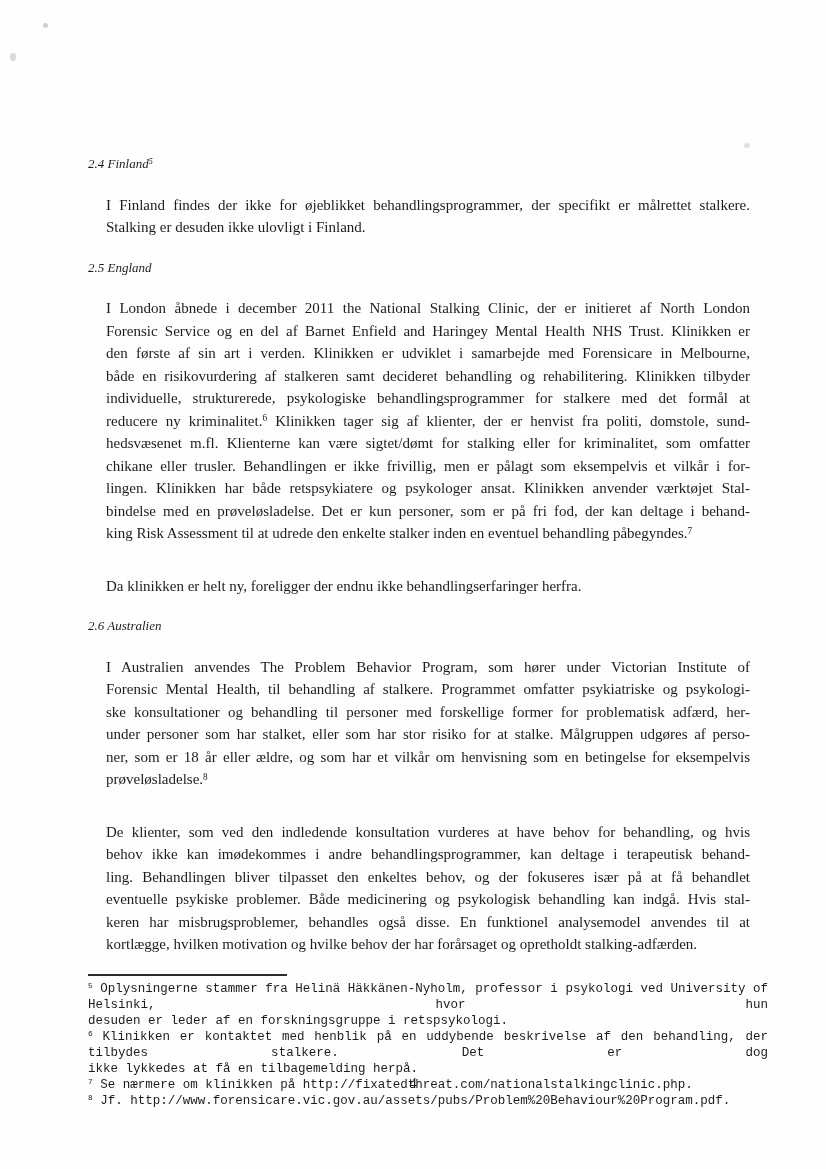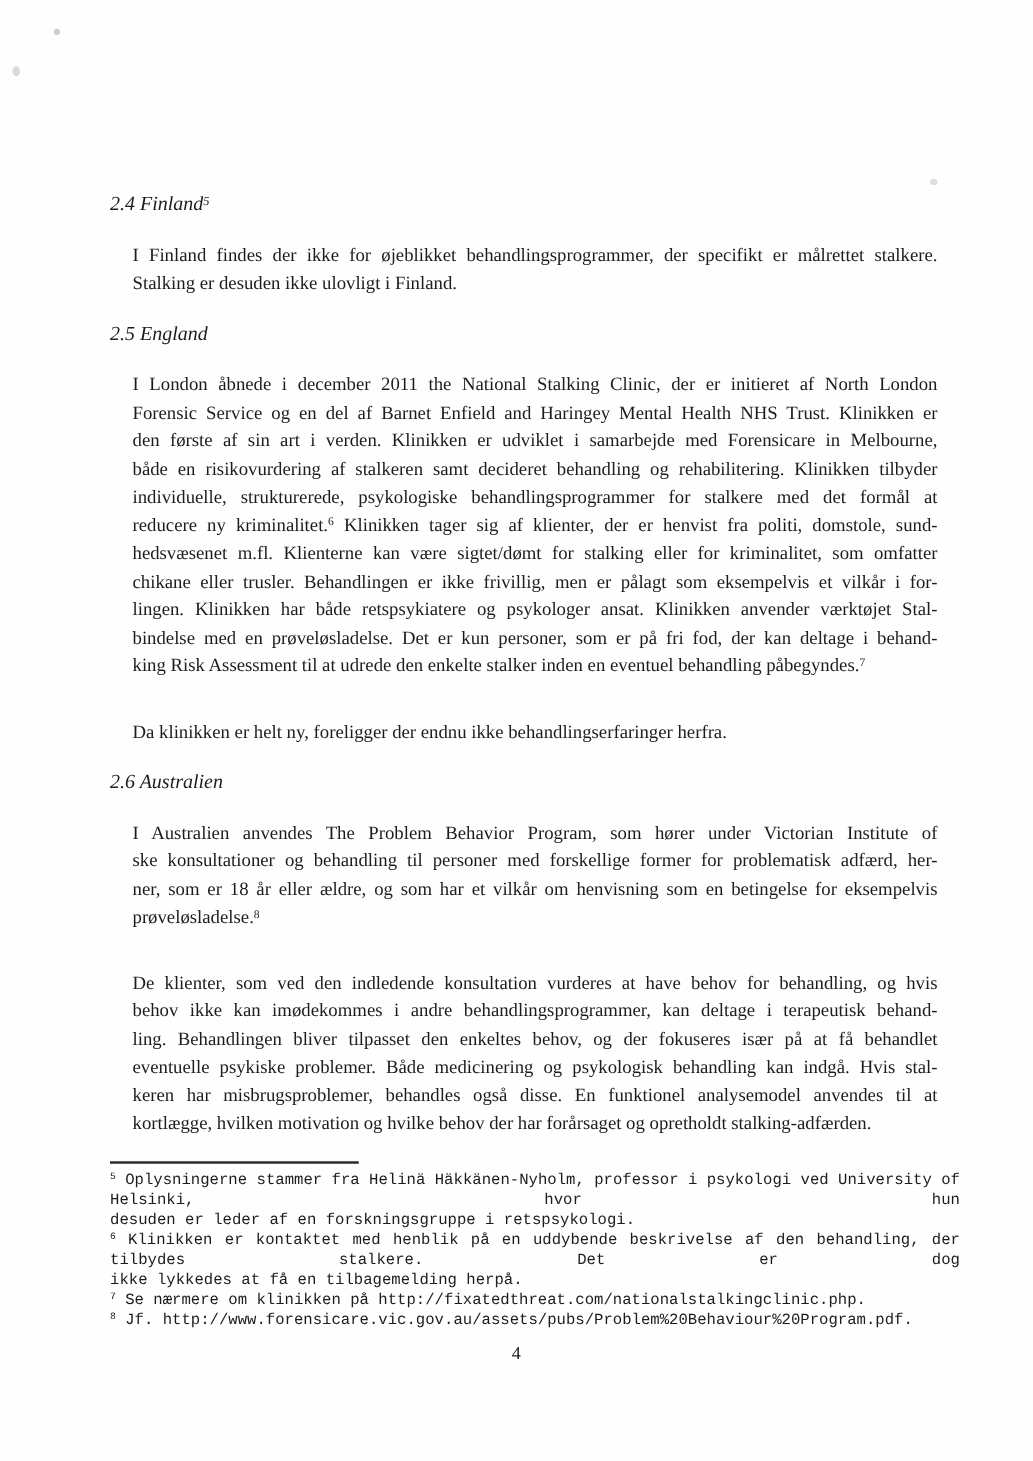--- a/index.html
+++ b/index.html
@@ -17,21 +17,21 @@
     left: 88px;
     top: 153px;
     width: 680px;
     font-size: 15px;
   }
   .line { min-height: 22.5px; line-height: 22.5px; }
   .jl { text-align: justify; text-align-last: justify; }
   .h-sec {
     font-style: italic;
     font-weight: normal;
-    font-size: 16px;
+    font-size: 13px;
     line-height: 22.5px;
     margin: 15px 0 10px 0;
   }
   .h-first { margin-top: 0; }
   .para { margin: 18px; }
   .p-gap { margin-top: 30px; }
   sup.fnref {
     font-size: 62%;
     line-height: 0;
     vertical-align: baseline;
@@ -88,21 +88,23 @@
         <div class="line jl">bindelse med en prøveløsladelse. Det er kun personer, som er på fri fod, der kan deltage i behand-</div>
         <div class="line">king Risk Assessment til at udrede den enkelte stalker inden en eventuel behandling påbegyndes.<sup class="fnref">7</sup></div>
       </div>
     <div class="para p-gap">
         <div class="line">Da klinikken er helt ny, foreligger der endnu ikke behandlingserfaringer herfra.</div>
       </div>
 
     <h2 class="h-sec"><span>2.6 Australien</span></h2>
     <div class="para">
         <div class="line jl">I Australien anvendes The Problem Behavior Program, som hører under Victorian Institute of</div>
+        <div class="line jl">Forensic Mental Health, til behandling af stalkere. Programmet omfatter psykiatriske og psykologi-</div>
         <div class="line jl">ske konsultationer og behandling til personer med forskellige former for problematisk adfærd, her-</div>
+        <div class="line jl">under personer som har stalket, eller som har stor risiko for at stalke. Målgruppen udgøres af perso-</div>
         <div class="line jl">ner, som er 18 år eller ældre, og som har et vilkår om henvisning som en betingelse for eksempelvis</div>
         <div class="line">prøveløsladelse.<sup class="fnref">8</sup></div>
       </div>
     <div class="para p-gap">
         <div class="line jl">De klienter, som ved den indledende konsultation vurderes at have behov for behandling, og hvis</div>
         <div class="line jl">behov ikke kan imødekommes i andre behandlingsprogrammer, kan deltage i terapeutisk behand-</div>
         <div class="line jl">ling. Behandlingen bliver tilpasset den enkeltes behov, og der fokuseres især på at få behandlet</div>
         <div class="line jl">eventuelle psykiske problemer. Både medicinering og psykologisk behandling kan indgå. Hvis stal-</div>
         <div class="line jl">keren har misbrugsproblemer, behandles også disse. En funktionel analysemodel anvendes til at</div>
         <div class="line">kortlægge, hvilken motivation og hvilke behov der har forårsaget og opretholdt stalking-adfærden.</div>

